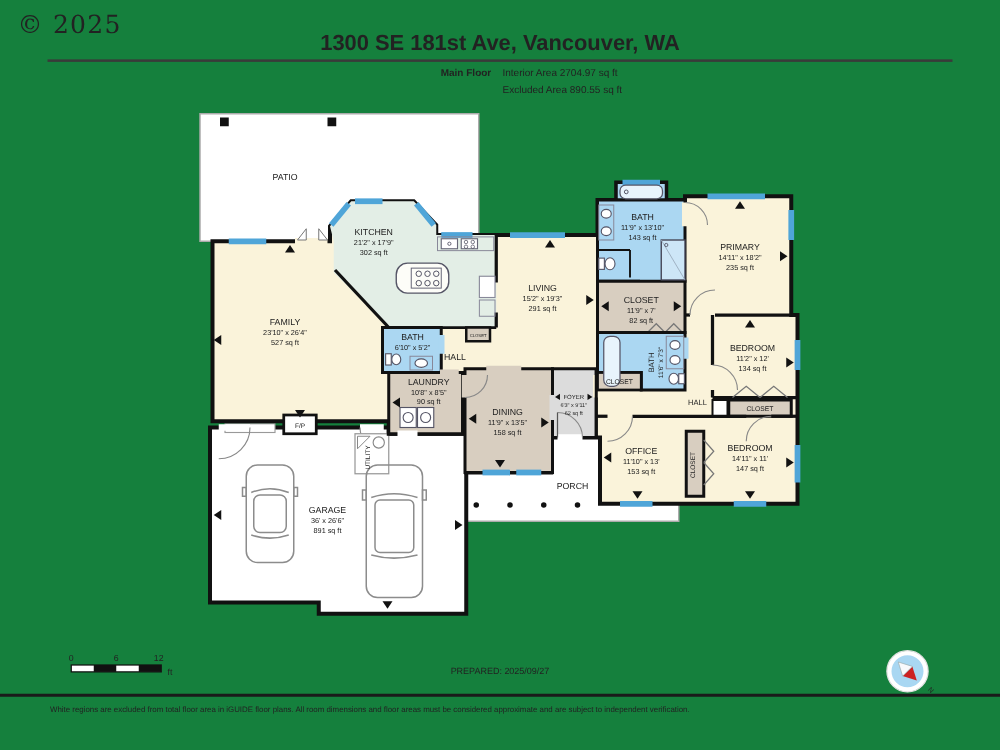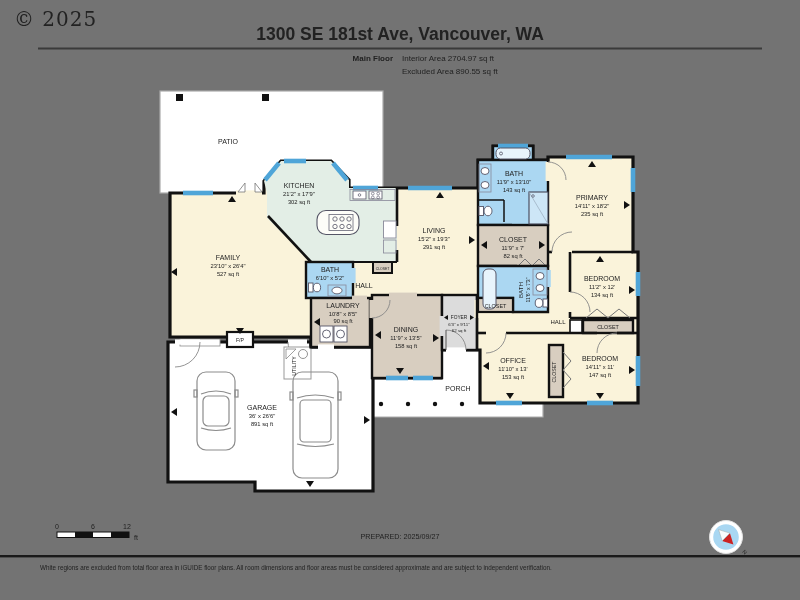--- a/index.html
+++ b/index.html
@@ -1,16 +1,16 @@
 <!DOCTYPE html>
 <html><head>
 <meta charset="utf-8">
 <style>
   html,body{margin:0;padding:0;background:#fff;}
-  #page{position:relative;width:800px;height:600px;background:#737373;overflow:hidden;
+  #page{position:relative;width:800px;height:600px;background:#15803d;overflow:hidden;
         font-family:"Liberation Sans",sans-serif;}
   svg{position:absolute;left:0;top:0;}
   text{font-family:"Liberation Sans",sans-serif;fill:#222;}
   .rname{font-size:7px;}
   .rdim{font-size:5.8px;}
   .wm{font-family:"DejaVu Serif",serif;}
 </style>
 </head>
 <body>
 

